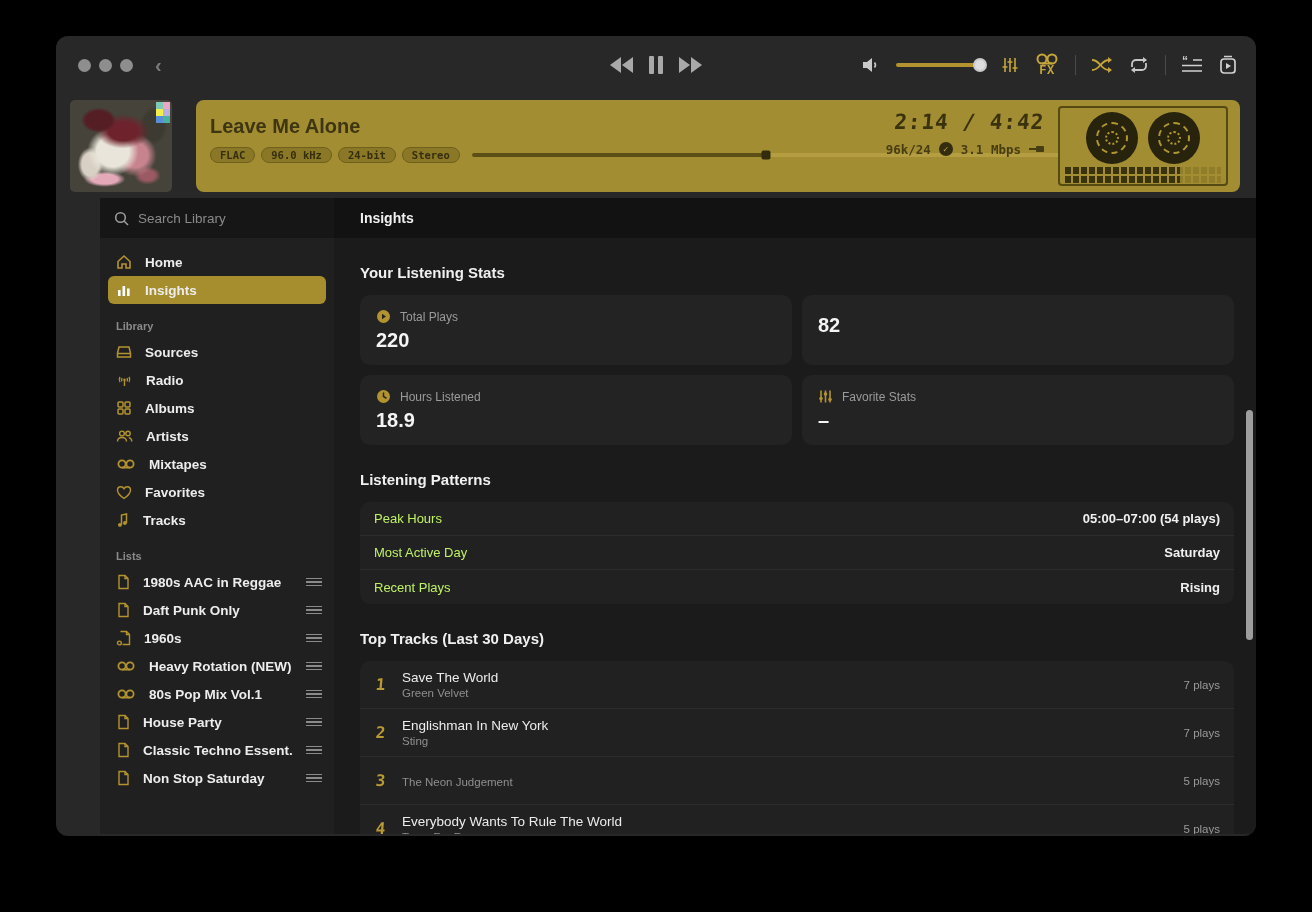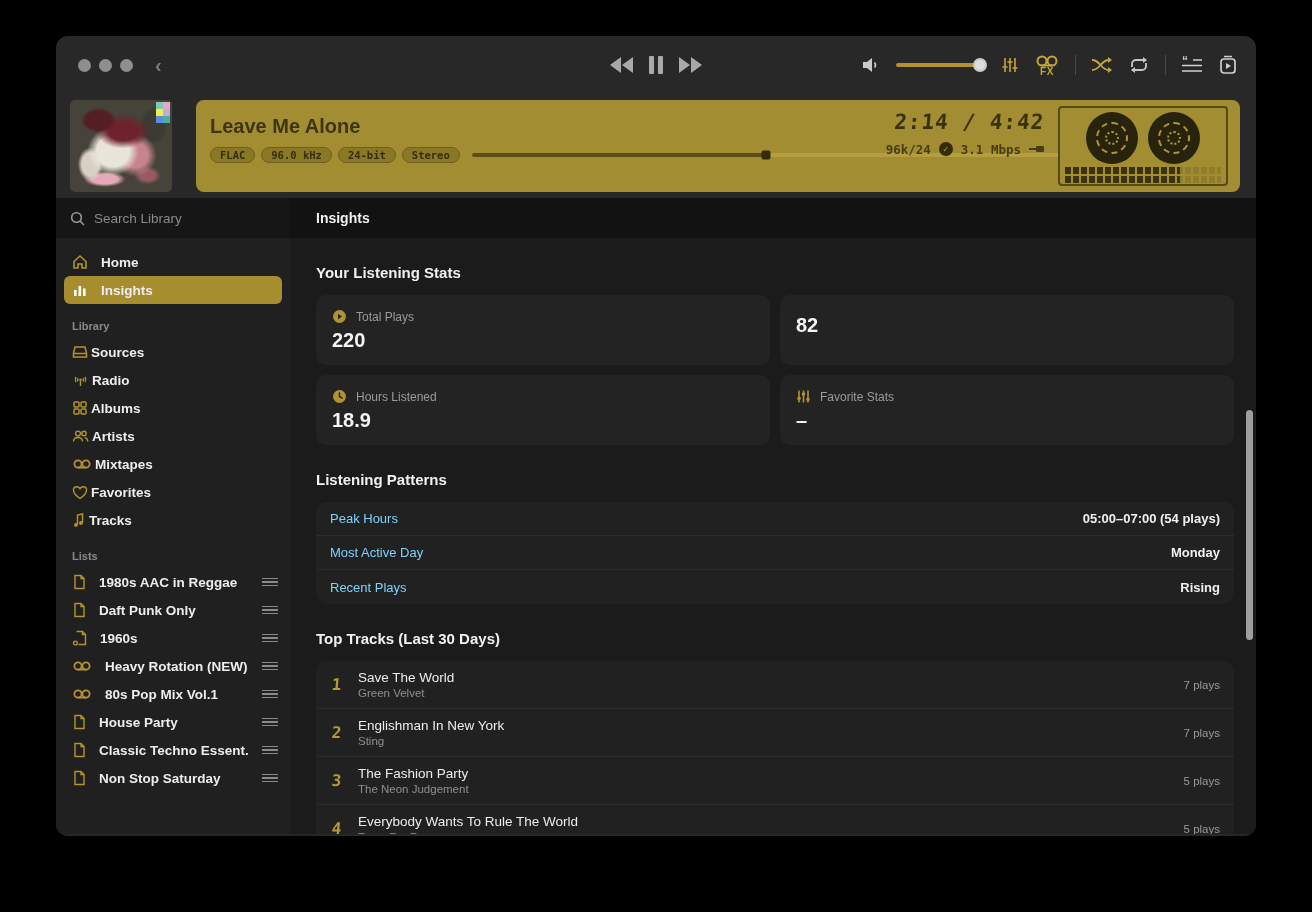--- a/index.html
+++ b/index.html
@@ -19,21 +19,21 @@
   .tri.left  { border-right:11px solid #a9a9a9; }
   .dbl { display:flex; gap:1px; }
   .pause-bars { display:flex; gap:4px; }
   .pause-bars span { display:block; width:5px; height:18px; background:#a9a9a9; border-radius:1px; }
 
   .tb-right { position:absolute; right:18px; display:flex; align-items:center; gap:15px; }
   .vol-slider { position:relative; width:90px; height:4px; background:#b3932f; border-radius:2px; }
   .vol-knob { position:absolute; top:50%; transform:translate(50%,-50%); right:7%; width:14px; height:14px; border-radius:50%; background:#ddd; border:2px solid #c9c9c9; }
   .tb-divider { width:1px; height:20px; background:#4a4a4a; }
   .fx-icon { display:flex; flex-direction:column; align-items:center; gap:0; }
-  .fx-icon .fx-label { font-size:10px; font-weight:bold; color:#c5a53a; letter-spacing:0.5px; margin-top:-2px; }
+  .fx-icon .fx-label { font-size:12px; font-weight:bold; color:#c5a53a; letter-spacing:0.5px; margin-top:-2px;font-family:Liberation Mono, monospace; }
 
   
   .nowplaying { display:flex; padding:3px 16px 4px 14px; gap:24px; height:104px; align-items:center; }
   .albumart { position:relative; width:102px; height:92px; border-radius:5px; flex:none;
     background-color:#45433a;
     background-image:
       radial-gradient(closest-side at 28% 22%, #551d24 0 45%, transparent 62%),
       radial-gradient(closest-side at 52% 34%, #6e232c 0 30%, transparent 55%),
       radial-gradient(closest-side at 42% 56%, #e9e5da 0 38%, transparent 60%),
       radial-gradient(closest-side at 20% 70%, #d9d0c5 0 42%, transparent 62%),
@@ -72,48 +72,48 @@
   .reel-ring { width:32px; height:32px; border-radius:50%; border:2px dashed #b09634; display:flex; align-items:center; justify-content:center; }
   .reel-hub { width:14px; height:14px; border-radius:50%; border:2px dotted #b09634; }
   .meter { margin-top:3px; }
   .meter-row { height:7px; margin-top:2px;
     background:
       repeating-linear-gradient(90deg, transparent 0 6px, #a28d33 6px 8px),
       linear-gradient(90deg, #3a330e 0 74%, #8f7d2a 74%);
   }
 
   
-  .content { display:flex; height:636px; }
+  .content { display:flex; height:636px;margin-left:44px; }
 
   .sidebar { width:234px; background:#202020; display:flex; flex-direction:column; flex:none; }
   .searchbar { height:40px; background:#161616; display:flex; align-items:center; padding:0 14px; gap:9px; flex:none; }
   .searchbar .ph { color:#8a8a8a; font-size:13.5px; }
   .nav { padding:10px 8px 0 8px; }
   .nav-item { display:flex; align-items:center; gap:13px; height:28px; padding:0 8px; border-radius:6px; color:#ededed; font-size:13.5px; font-weight:bold;text-align:right; }
   .nav-item.selected { background:#a68e2e; }
   .section-label { color:#8a8a8a; font-size:11px; font-weight:bold; padding:16px 16px 6px 16px; }
-  .side-item { display:flex; align-items:center; gap:3px; height:28px; padding:0 16px; color:#ededed; font-size:13.5px; font-weight:bold; }
+  .side-item { display:flex; align-items:center; gap:13px; height:28px; padding:0 16px; color:#ededed; font-size:13.5px; font-weight:bold; }
   .list-item { display:flex; align-items:center; gap:13px; height:28px; padding:0 12px 0 16px; color:#ededed; font-size:13.5px; font-weight:bold; }
   .list-item .lbl { flex:1; white-space:nowrap; overflow:hidden; }
   .drag { display:flex; flex-direction:column; gap:2px; }
   .drag span { display:block; width:16px; height:1.5px; background:#8a8a8a; }
 
   .main { flex:1; background:#1b1b1b; position:relative; overflow:hidden; }
   .main-header { height:40px; background:#121212; display:flex; align-items:center; padding:0 26px; color:#f0f0f0; font-size:14px; font-weight:bold; }
   .main-scroll { padding:20px 22px 0 26px; }
   .h-section { color:#f0f0f0; font-size:15px; font-weight:bold; margin:6px 0 14px 0; }
   .cards { display:grid; grid-template-columns:1fr 1fr; gap:10px; margin-bottom:26px; }
   .card { background:#232323; border-radius:10px; height:70px; padding:14px 16px; }
   .card-top { display:flex; align-items:center; gap:9px; color:#9b9b9b; font-size:12px; }
   .card-value { color:#f4f4f4; font-size:20px; font-weight:bold; margin-top:5px; }
 
   .panel { background:#212121; border-radius:10px; margin-bottom:26px; }
   .prow { display:flex; align-items:center; justify-content:space-between; height:34px; padding:0 14px; border-bottom:1px solid #2d2d2d; }
   .prow:last-child { border-bottom:none; }
-  .prow .pl { color:#7dd3fc; font-size:13px; }
+  .prow .pl { color:#bef264; font-size:13px; }
   .prow .pv { color:#f0f0f0; font-size:13px; font-weight:bold; }
 
   .trow { display:flex; align-items:center; height:48px; padding:0 14px; border-bottom:1px solid #2d2d2d; gap:14px; }
   .trow .rank { width:14px; text-align:center; color:#b headed; color:#b89a33; font-size:16px; }
   .trow .tinfo { flex:1; }
   .trow .ttitle { color:#ececec; font-size:13.5px; }
   .trow .tartist { color:#8f8f8f; font-size:11.5px; margin-top:2px; }
   .trow .tplays { color:#9a9a9a; font-size:11.5px; }
 
   .scrollbar { position:absolute; right:3px; top:212px; width:7px; height:230px; background:#9e9e9e; border-radius:4px; }
@@ -512,21 +512,21 @@
         </div>
 
         <div class="h-section">Listening Patterns</div>
         <div class="panel">
           <div class="prow">
             <span class="pl">Peak Hours</span>
             <span class="pv">05:00–07:00 (54 plays)</span>
           </div>
           <div class="prow">
             <span class="pl">Most Active Day</span>
-            <span class="pv">Monday</span>
+            <span class="pv">Saturday</span>
           </div>
           <div class="prow">
             <span class="pl">Recent Plays</span>
             <span class="pv">Rising</span>
           </div>
         </div>
 
         <div class="h-section">Top Tracks (Last 30 Days)</div>
         <div class="panel">
           <div class="trow">
@@ -541,21 +541,20 @@
             <span class="rank lcd">2</span>
             <span class="tinfo">
                 <span class="ttitle" style="display:block">Englishman In New York</span>
                 <span class="tartist" style="display:block">Sting</span>
               </span>
             <span class="tplays">7 plays</span>
           </div>
           <div class="trow">
             <span class="rank lcd">3</span>
             <span class="tinfo">
-                <span class="ttitle" style="display:block">The Fashion Party</span>
                 <span class="tartist" style="display:block">The Neon Judgement</span>
               </span>
             <span class="tplays">5 plays</span>
           </div>
           <div class="trow">
             <span class="rank lcd">4</span>
             <span class="tinfo">
                 <span class="ttitle" style="display:block">Everybody Wants To Rule The World</span>
                 <span class="tartist" style="display:block">Tears For Fears</span>
               </span>

